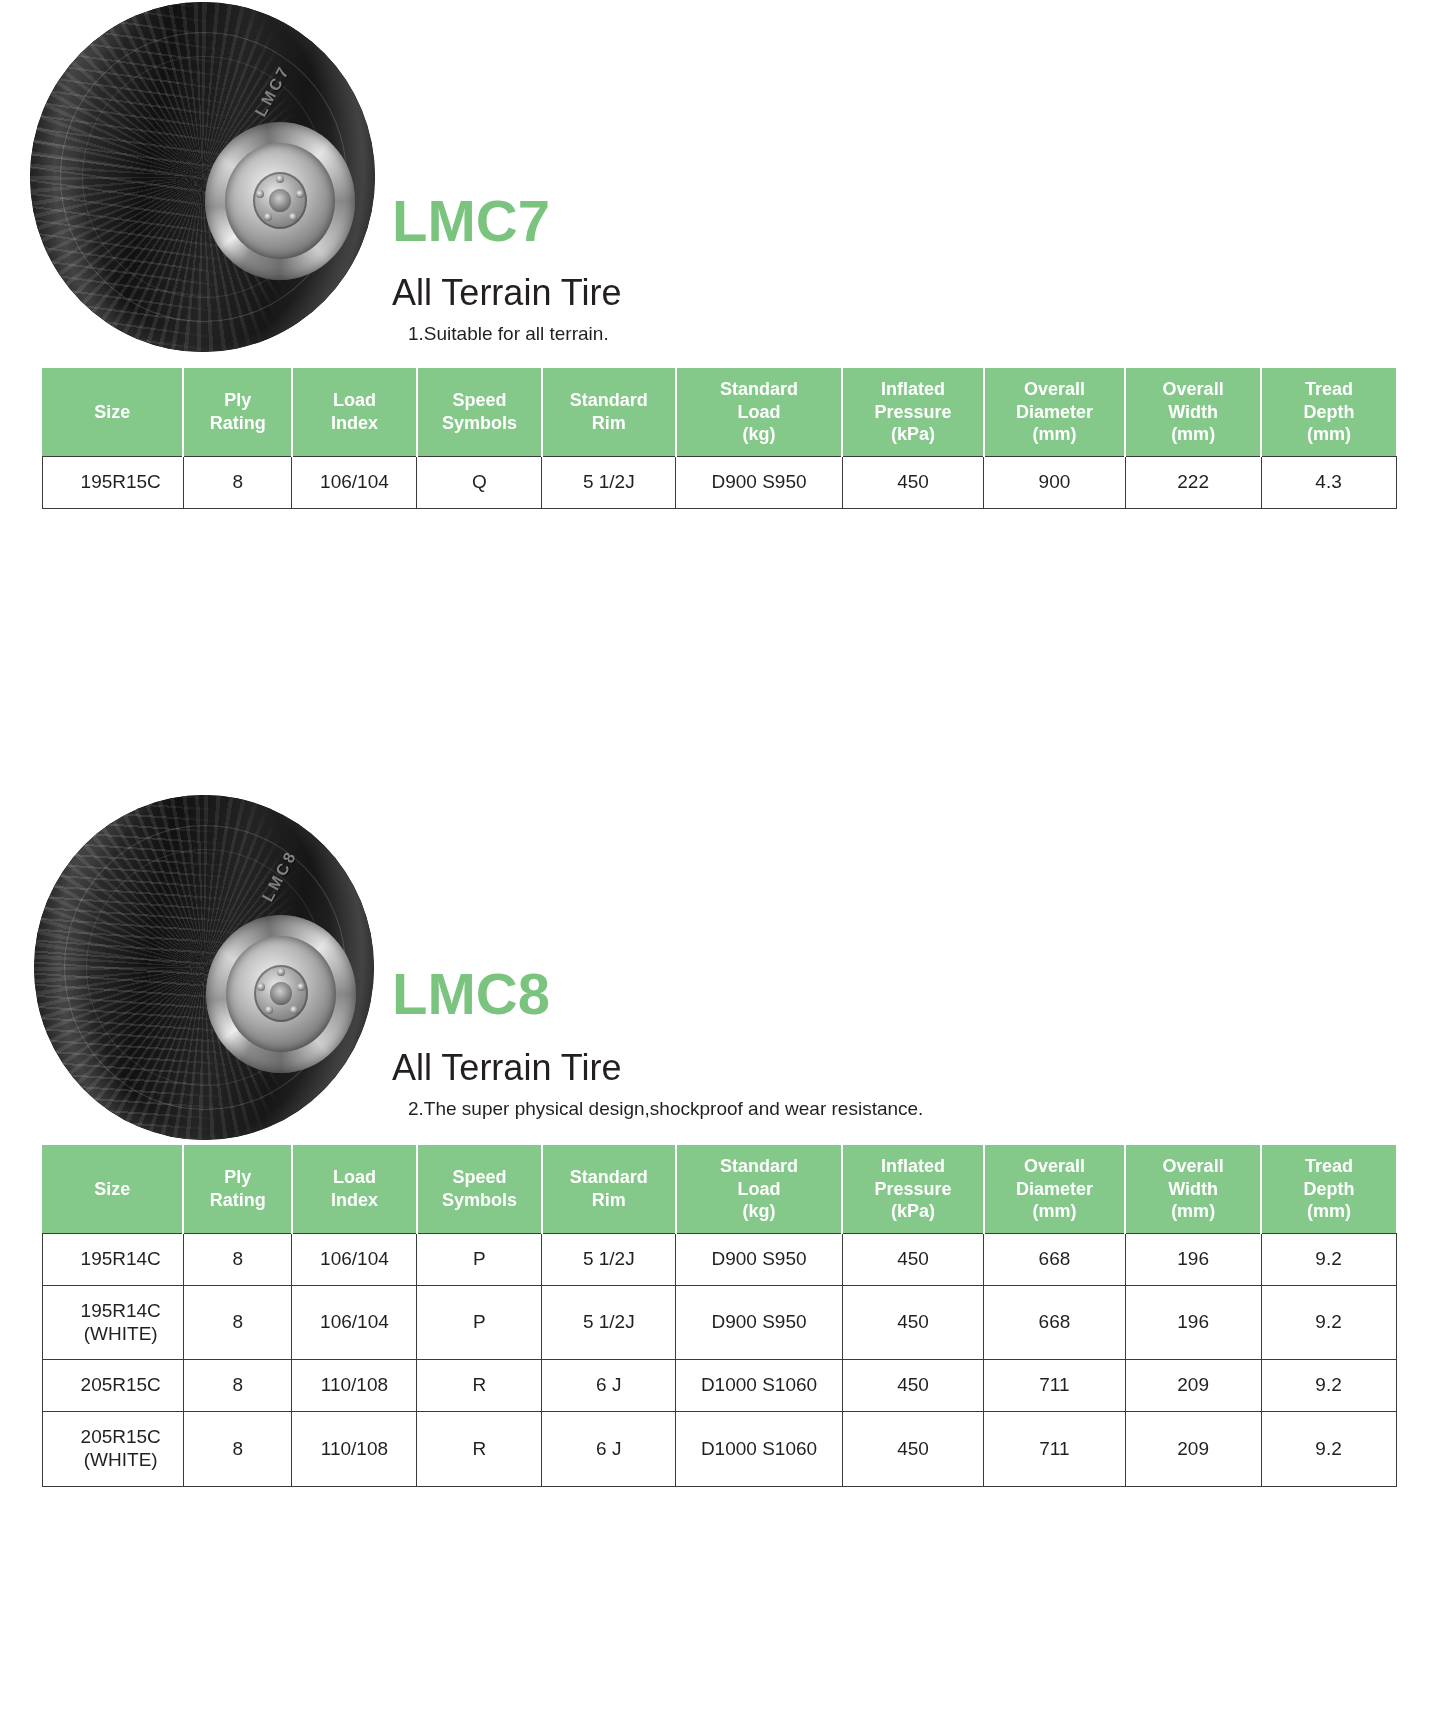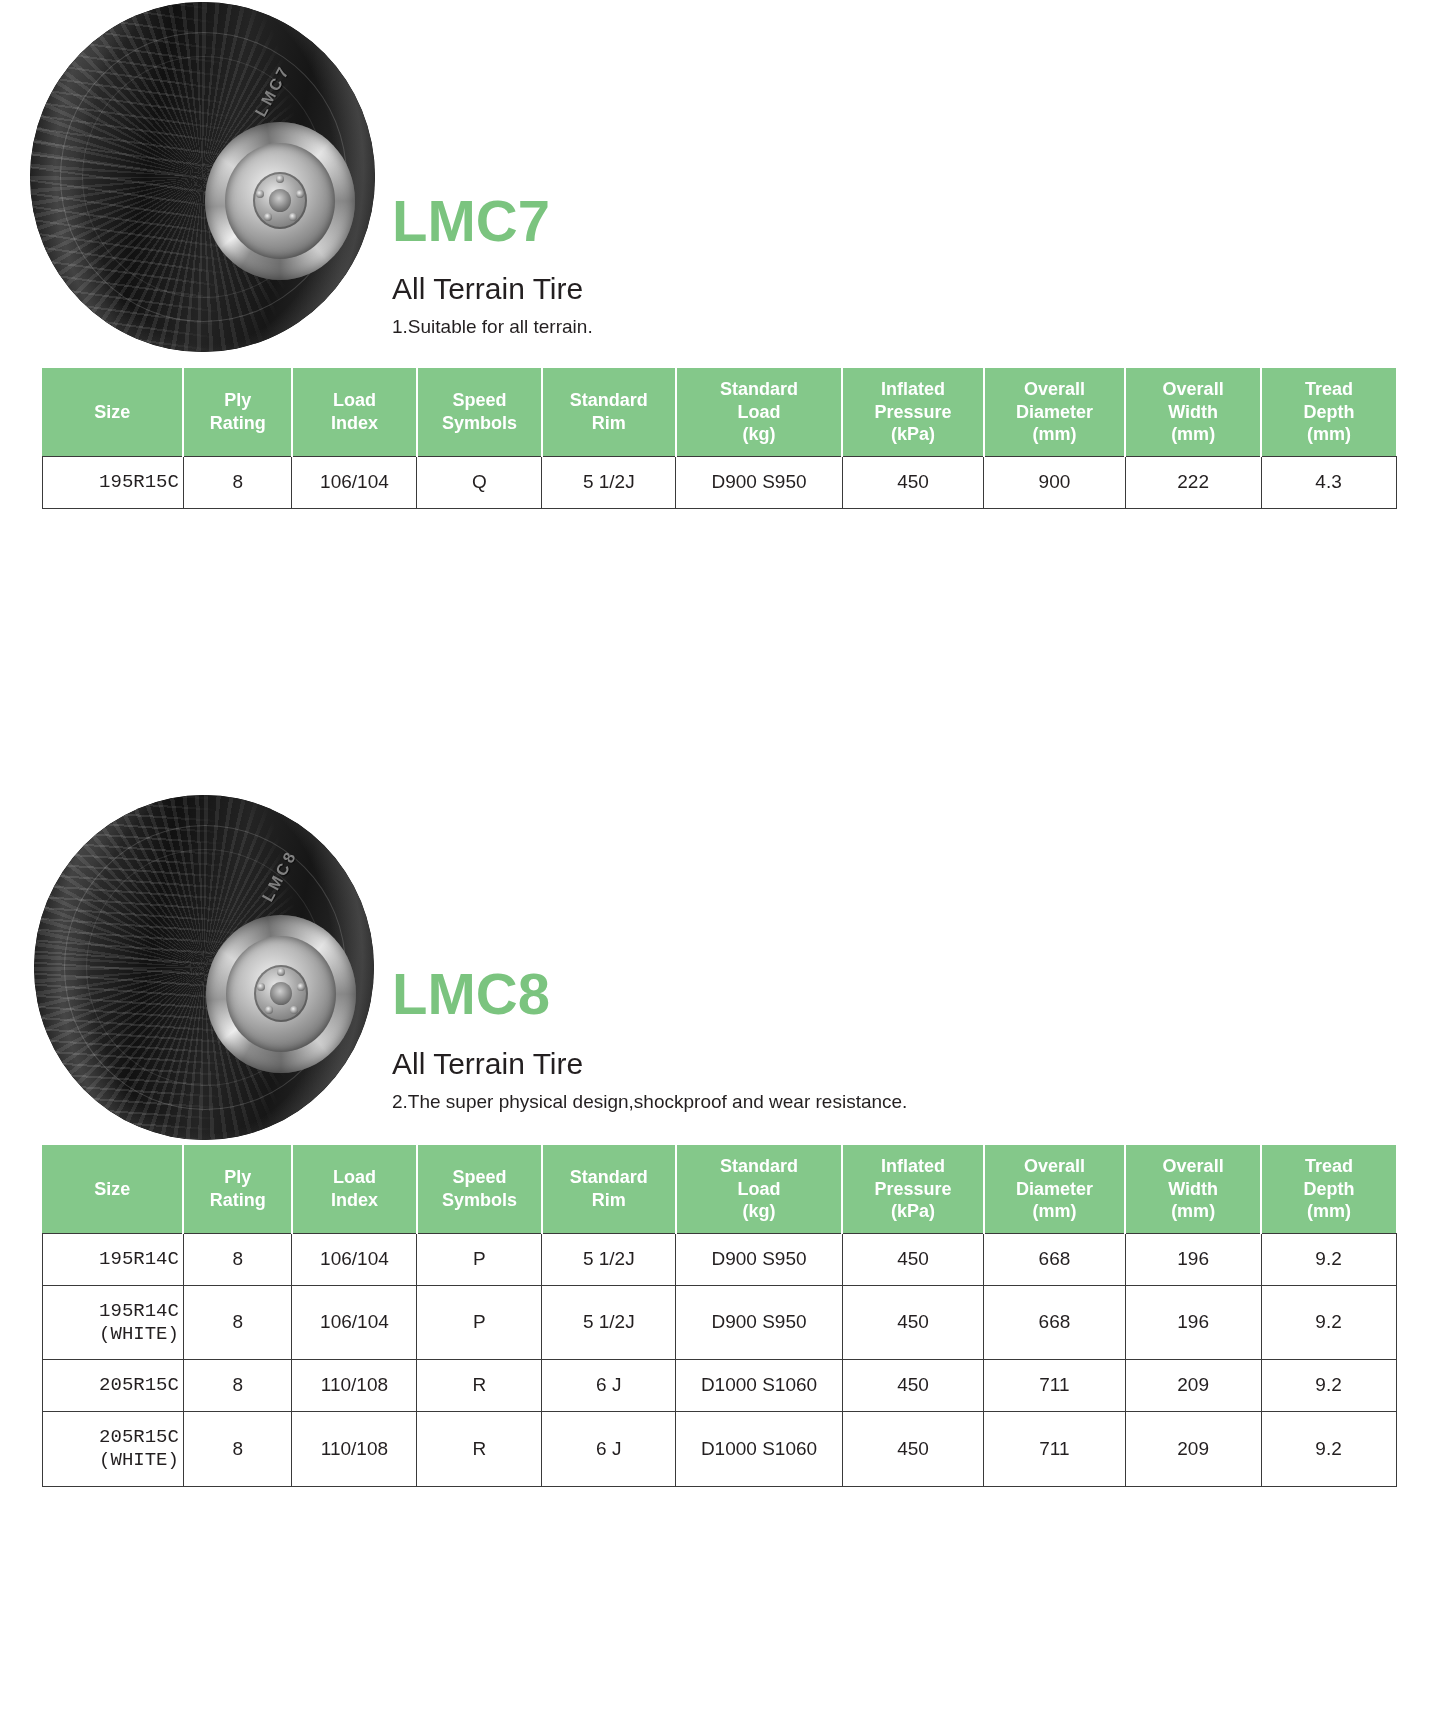--- a/index.html
+++ b/index.html
@@ -124,31 +124,31 @@
   
   .text-block { flex: 1 1 auto; }
 
   .product-title {
     color: #7bc47f;
     font-weight: bold;
     line-height: 1;
     margin: 0;
   }
   .product-subtitle {
-    font-size: 30px;
+    font-size: 36px;
     font-weight: normal;
     color: #231f20;
     margin: 0;
     line-height: 1.25;
   }
   .feature-line {
     font-size: 19px;
     color: #231f20;
     line-height: 1.34;
-    margin: 0;
+    margin: 16px;
     white-space: nowrap;
   }
 
   
   .spec-table {
     border-collapse: collapse;
     table-layout: fixed;
     width: 1355px;
     margin: 0 auto;
   }
@@ -169,23 +169,22 @@
     font-size: 19px;
     color: #231f20;
     text-align: center;
     vertical-align: middle;
     border: 1px solid #3a3a3a;
     padding: 14px 4px;
     background: #ffffff;
     line-height: 1.2;
   }
   .spec-table tbody td.size-cell {
-    text-align: right;
+    text-align: center;
     padding-left: 20px;
-    font-family: Liberation Mono, monospace;
   }
   .spec-table tbody td .sub {
     display: block;
   }
 </style>
 </head>
 <body>
 
 <div class="product-section" style="position:absolute; left:0; top:0; width:1438px;">
 

